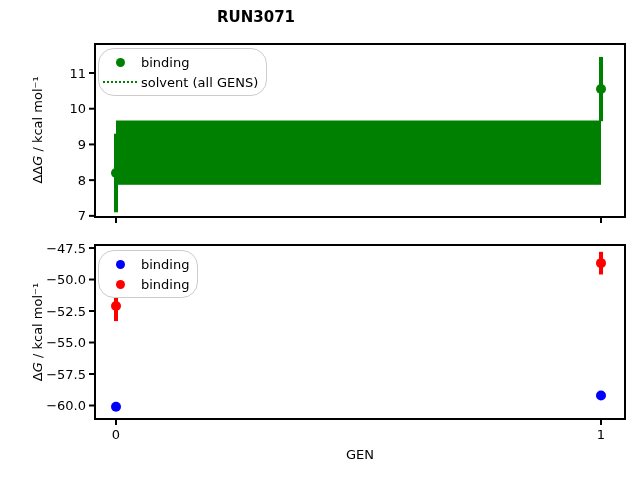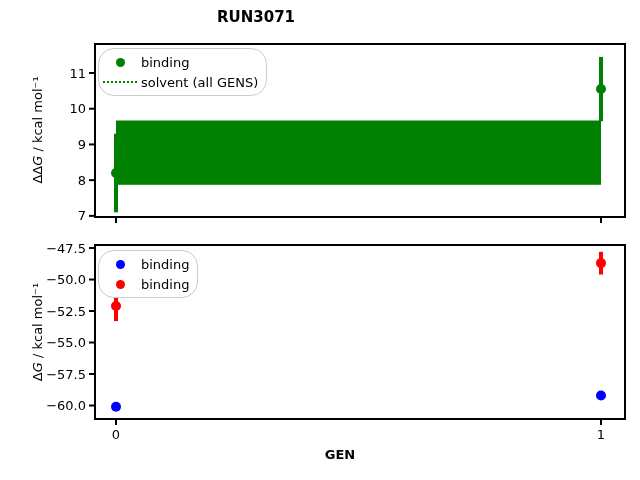--- a/index.html
+++ b/index.html
@@ -86,21 +86,21 @@
     </svg>
 
   <div class="ylab" style="left:37px;top:130px;">
     <span>ΔΔ</span><span class="gsym">G</span><span> / kcal mol⁻¹</span>
   </div>
 
   <div class="ylab" style="left:37px;top:332px;">
     <span>Δ</span><span class="gsym">G</span><span> / kcal mol⁻¹</span>
   </div>
 
-  <div class="xlab" style="left:340px;top:447px;font-weight:bold;">GEN</div>
+  <div class="xlab" style="left:360px;top:447px;">GEN</div>
 
   <div class="legend" style="left:98px;top:48px;">
     <div class="legend-row">
       <span class="legend-marker-zone">
         <span class="legend-dot" style="background:#008000;"></span>
       </span>
       <span>binding</span>
     </div>
     <div class="legend-row">
       <span class="legend-marker-zone">

